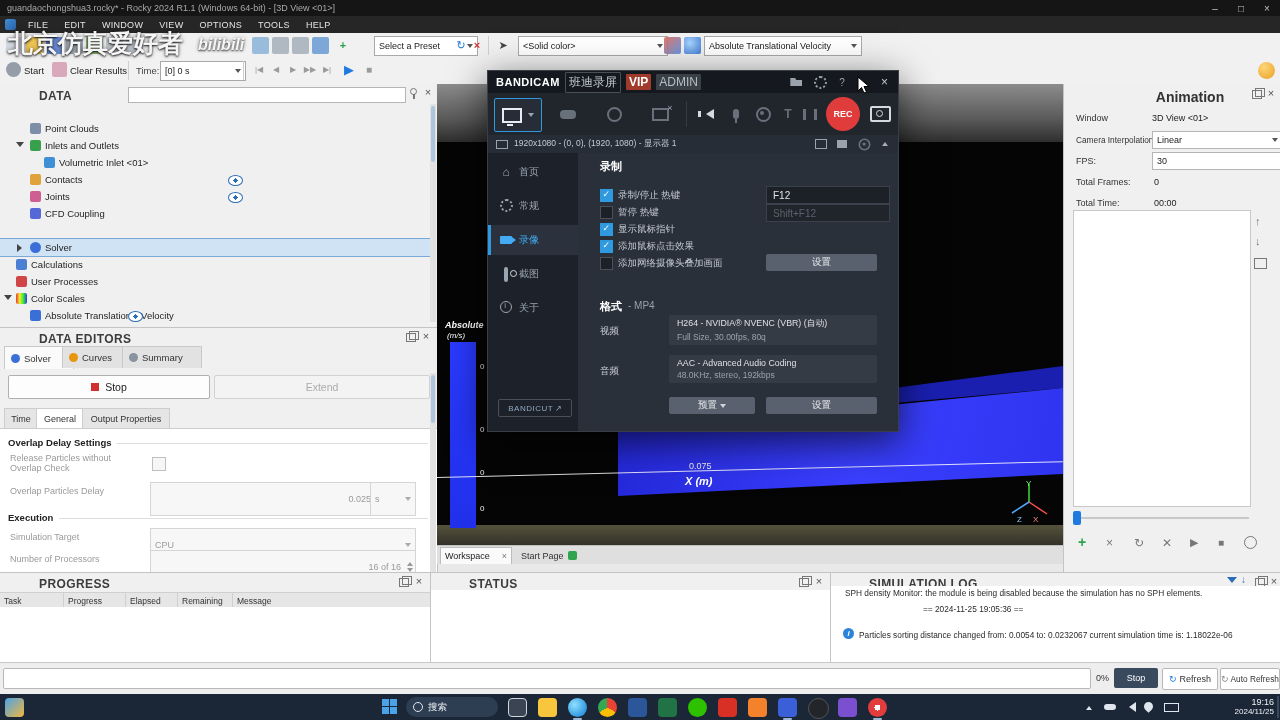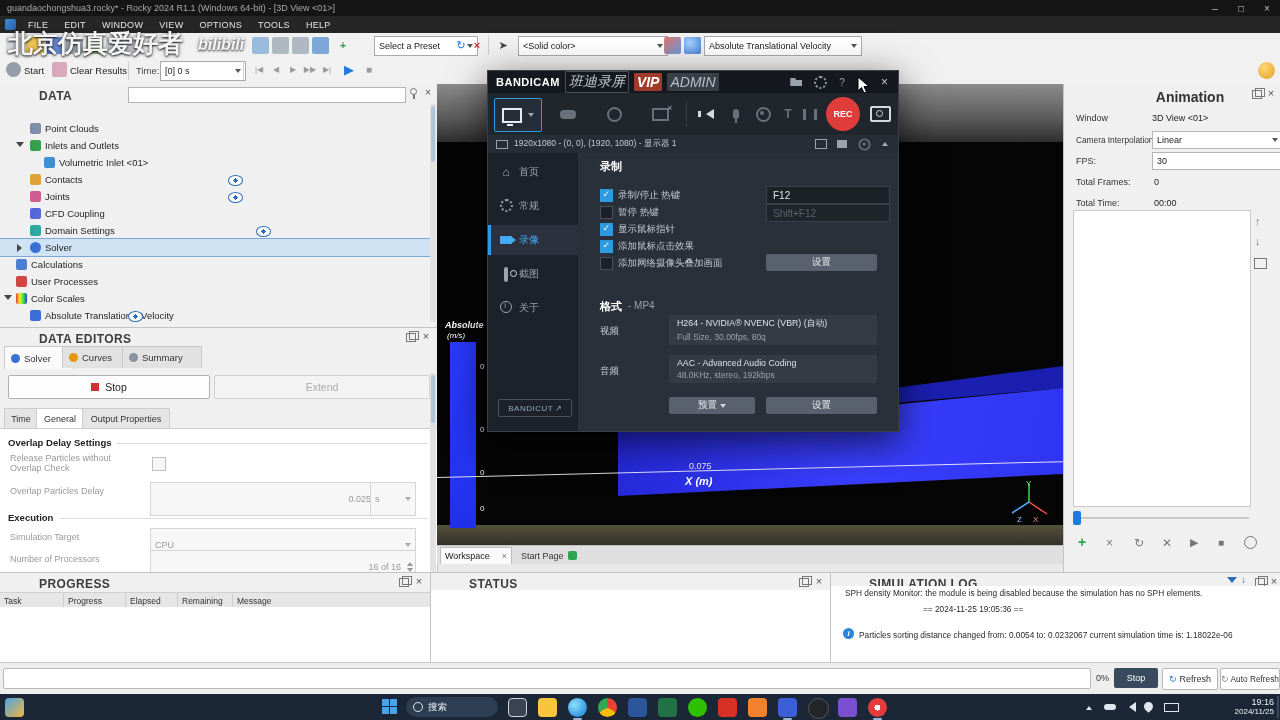--- a/index.html
+++ b/index.html
@@ -64,21 +64,21 @@
   .spin i{width:0;height:0;border-left:3px solid transparent;border-right:3px solid transparent;}
   .spin .u{border-bottom:4px solid #999;}
   .spin .dn{border-top:4px solid #999;}
 
   
   #vp{background:#050505;overflow:hidden;}
   .wm{color:rgba(255,255,255,.95);text-shadow:0 1px 2px rgba(0,0,0,.85),0 0 4px rgba(0,0,0,.5);font-weight:bold;}
 
   
   #bdc{background:#262b33;border:1px solid #3a3f46;box-shadow:0 10px 36px rgba(0,0,0,.65);color:#c9ced6;}
-  .b-badge{font-size:14px;padding:1px 3px;margin-left:5px;border-radius:1px;font-style:italic;}
+  .b-badge{font-size:12px;padding:1px 3px;margin-left:5px;border-radius:1px;}
   .modebtn{position:absolute;top:5px;height:32px;display:flex;align-items:center;justify-content:center;}
   .ic-mon{position:relative;width:16px;height:11px;border:2px solid #e8ecf2;}
   .ic-mon::after{content:"";position:absolute;left:3px;bottom:-5px;width:6px;height:2px;background:#e8ecf2;}
   .ic-game{width:16px;height:9px;border-radius:4px;background:#68707c;}
   .ic-cam{width:11px;height:11px;border:2px solid #68707c;border-radius:50%;}
   .ic-dev{position:relative;width:13px;height:9px;border:2px solid #68707c;}
   .ic-dev::after{content:"×";position:absolute;right:-6px;top:-7px;color:#9aa2ad;font-size:9px;}
   .ic-spk{width:0;height:0;border:5px solid transparent;border-right:8px solid #d6dae0;}
   .ic-spk::before{content:"";position:absolute;width:3px;height:6px;background:#d6dae0;margin-left:-8px;margin-top:-3px;}
   .ic-mic{position:relative;width:6px;height:10px;border-radius:3px;background:#68707c;}
@@ -235,25 +235,20 @@
     </div>
     <div class="r trow" style="top:104px">
       <span class="tico" style="left:30px;background:#cf5f93"></span>
       <span class="tlb" style="left:45px">Joints</span>
       <span class="eye" style="left:228px;top:4px"></span>
     </div>
     <div class="r trow" style="top:121px">
       <span class="tico" style="left:30px;background:#5468d8"></span>
       <span class="tlb" style="left:45px">CFD Coupling</span>
     </div>
-    <div class="r trow" style="top:138px">
-      <span class="tico" style="left:30px;background:#2fa8a2"></span>
-      <span class="tlb" style="left:45px">Domain Settings</span>
-      <span class="eye" style="left:256px;top:4px"></span>
-    </div>
     <div class="r trow selr" style="top:155px">
       <span class="exp rgt" style="left:17px"></span>
       <span class="tico" style="left:30px;background:#3a6fd8;border-radius:50%"></span>
       <span class="tlb" style="left:45px">Solver</span>
     </div>
     <div class="r trow" style="top:172px">
       <span class="tico" style="left:16px;background:#4a7fd4"></span>
       <span class="tlb" style="left:31px">Calculations</span>
     </div>
     <div class="r trow" style="top:189px">

